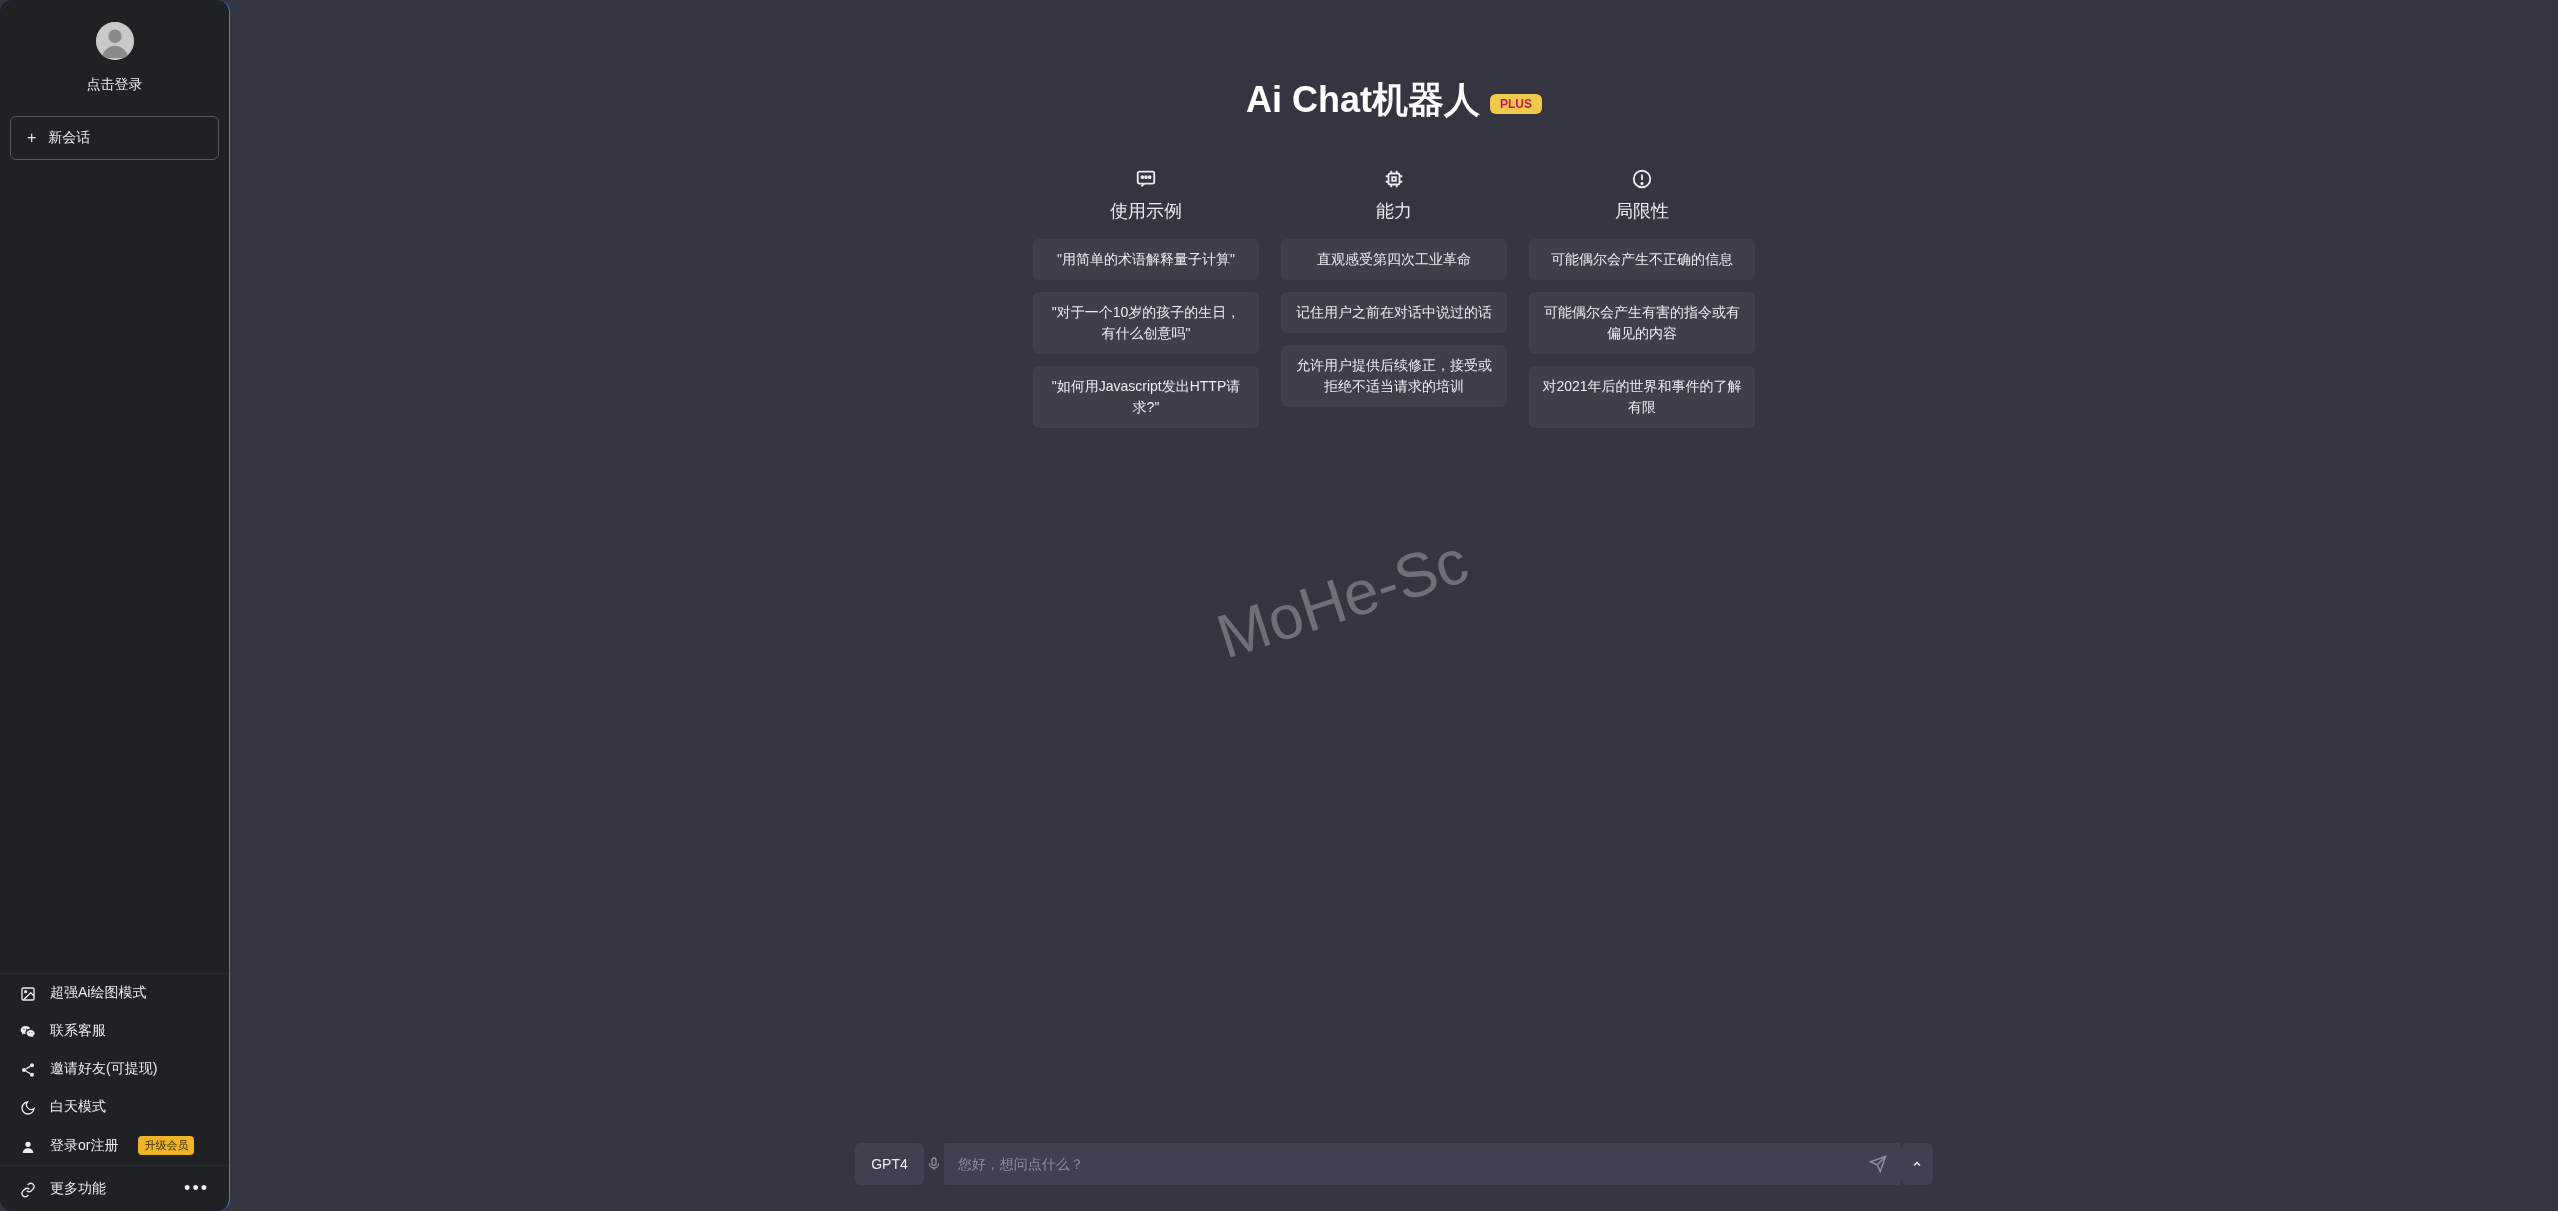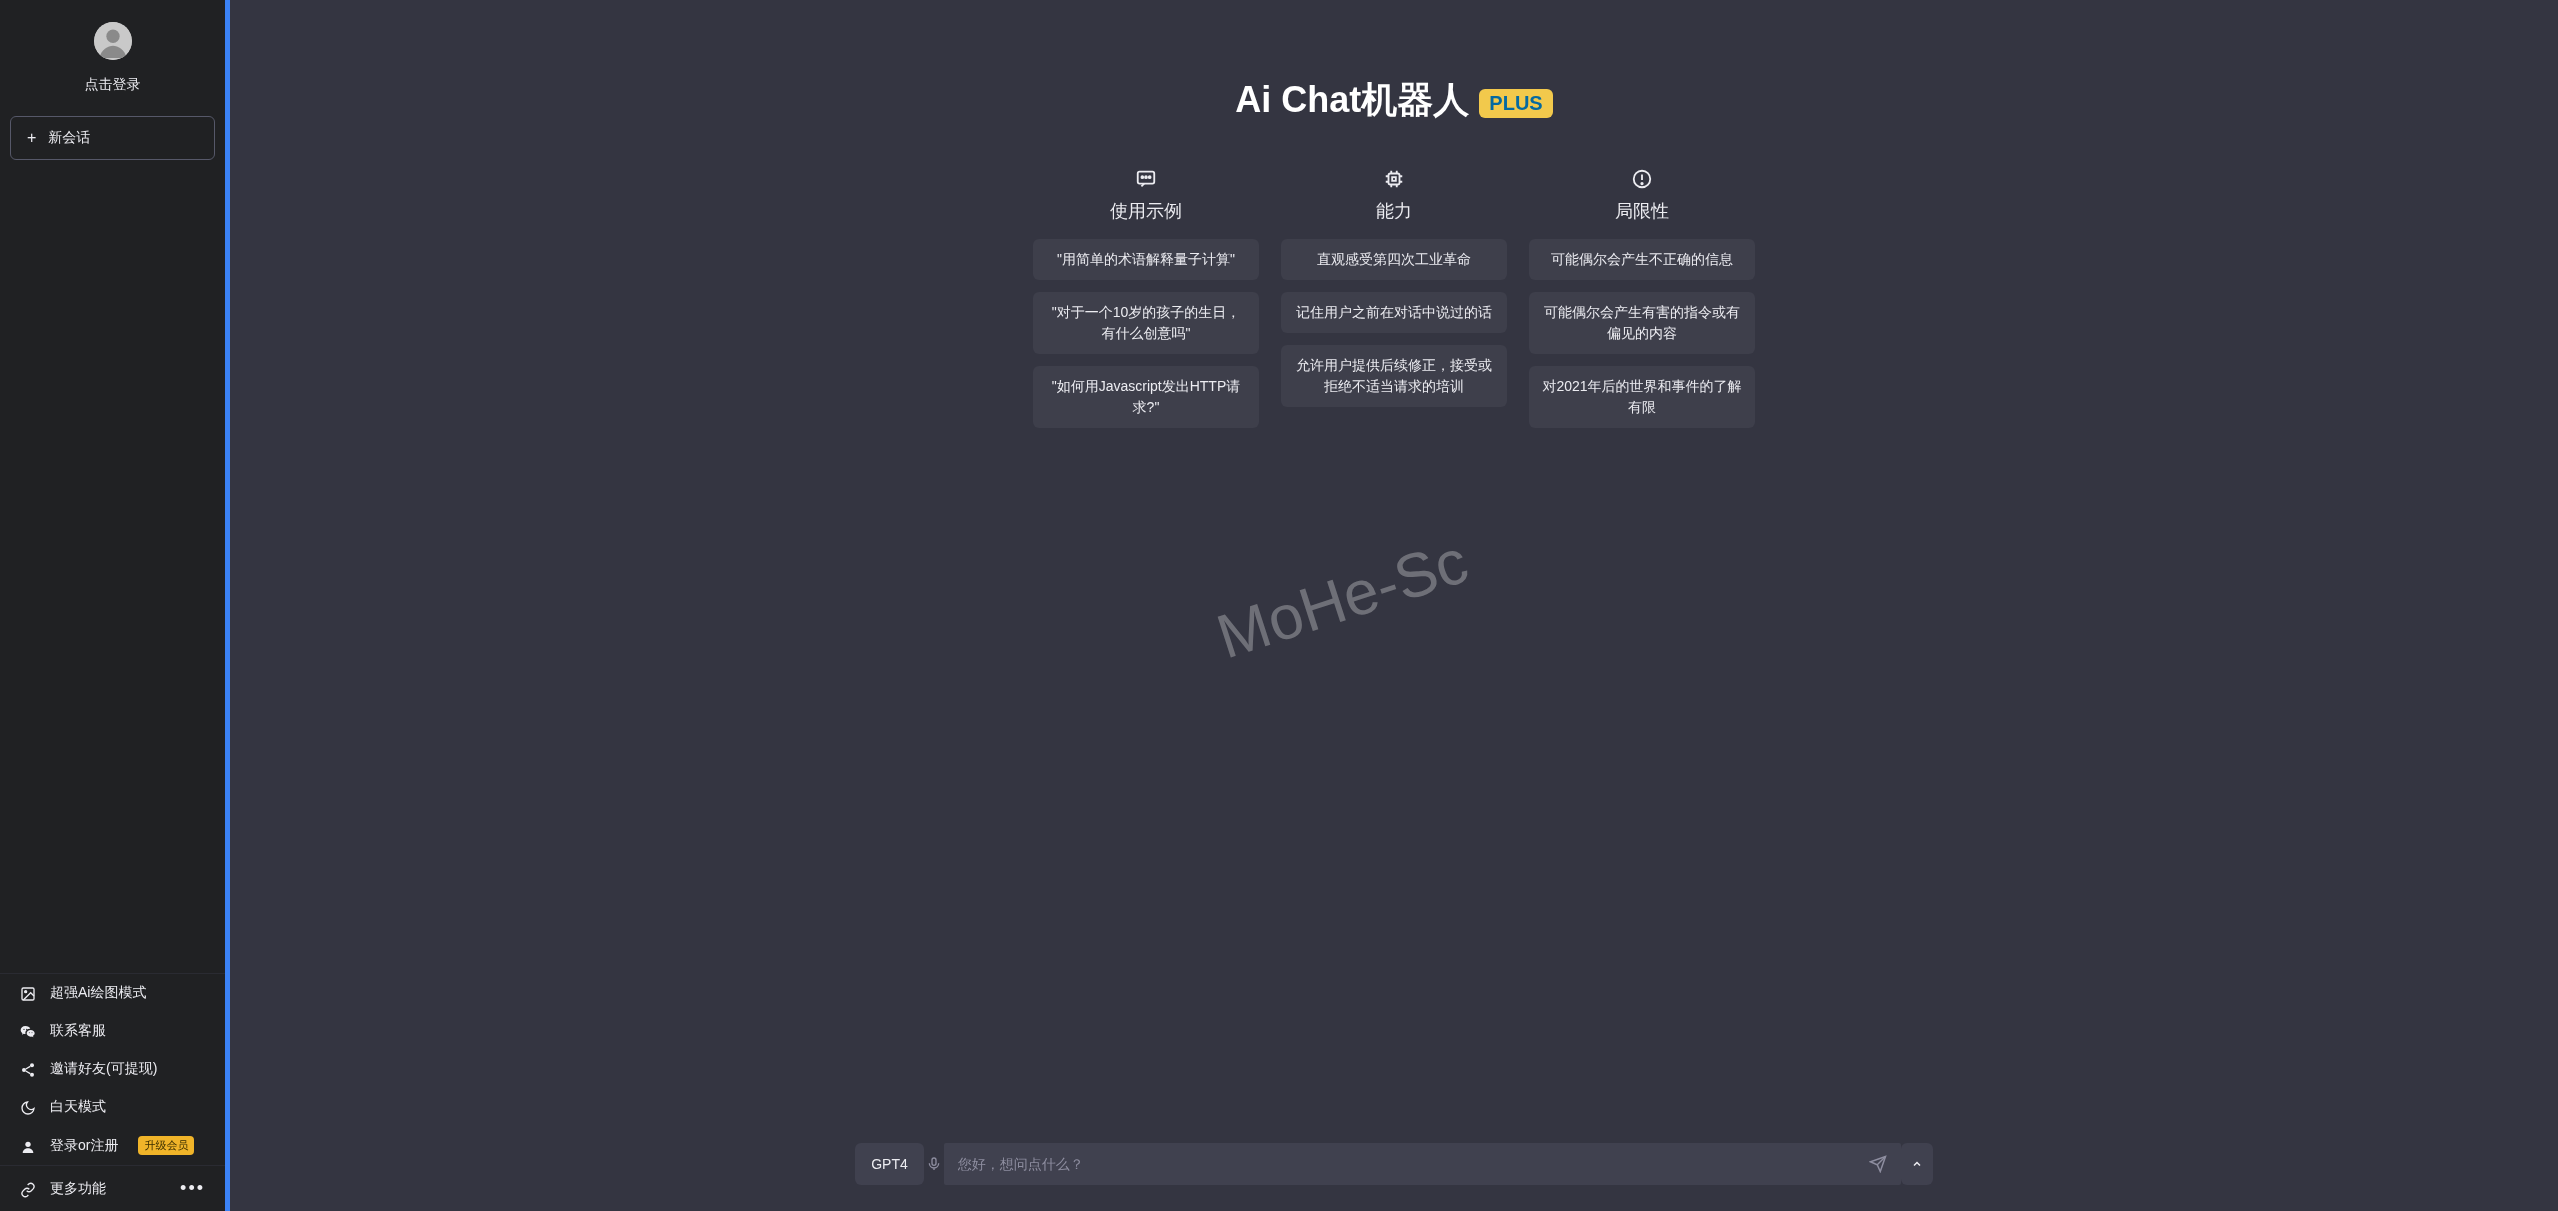--- a/index.html
+++ b/index.html
@@ -12,21 +12,22 @@
   overflow: hidden;
   display: flex;
 }
 
 
 .sidebar {
   width: 230px;
   background: #202123;
   display: flex;
   flex-direction: column;
-  border-right: 5px solid #3b82f6;
+  border-right: 1px solid #3b82f6;
+  border-radius: 12px;
 }
 .sidebar-top {
   padding: 10px;
   display: flex;
   flex-direction: column;
   align-items: center;
 }
 .avatar {
   width: 38px;
   height: 38px;
@@ -125,22 +126,22 @@
   align-items: center;
   gap: 10px;
 }
 .hero-title h1 {
   font-size: 36px;
   font-weight: 700;
   color: #fff;
 }
 .plus-badge {
   background: #f2c94c;
-  color: #0369a1;
-  font-size: 20px;
+  color: #be185d;
+  font-size: 12px;
   font-weight: 600;
   padding: 3px 10px;
   border-radius: 6px;
   margin-top: 6px;
 }
 .columns {
   display: flex;
   gap: 22px;
   margin-top: 40px;
 }

